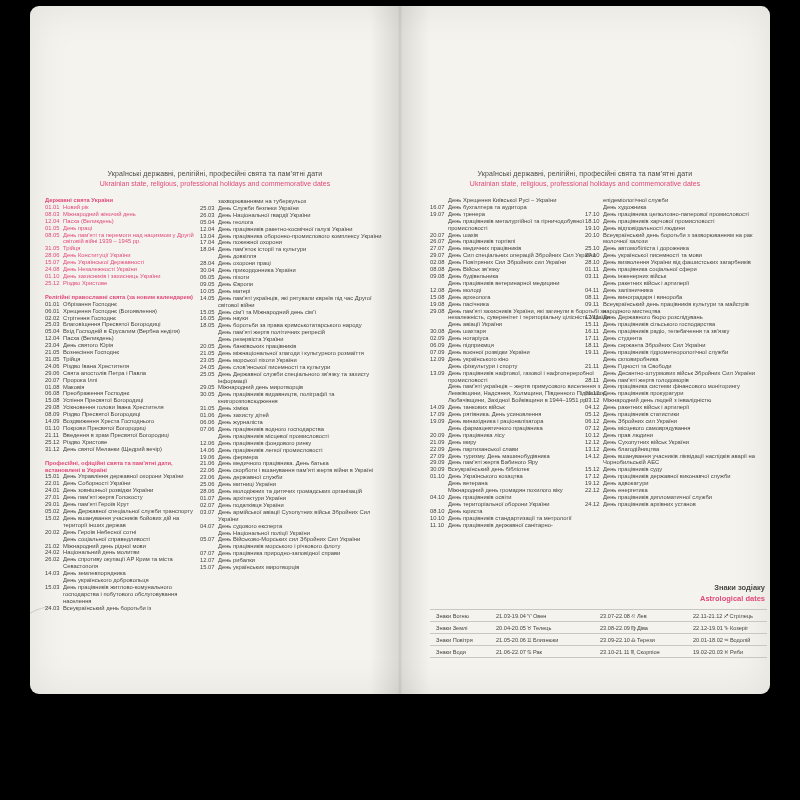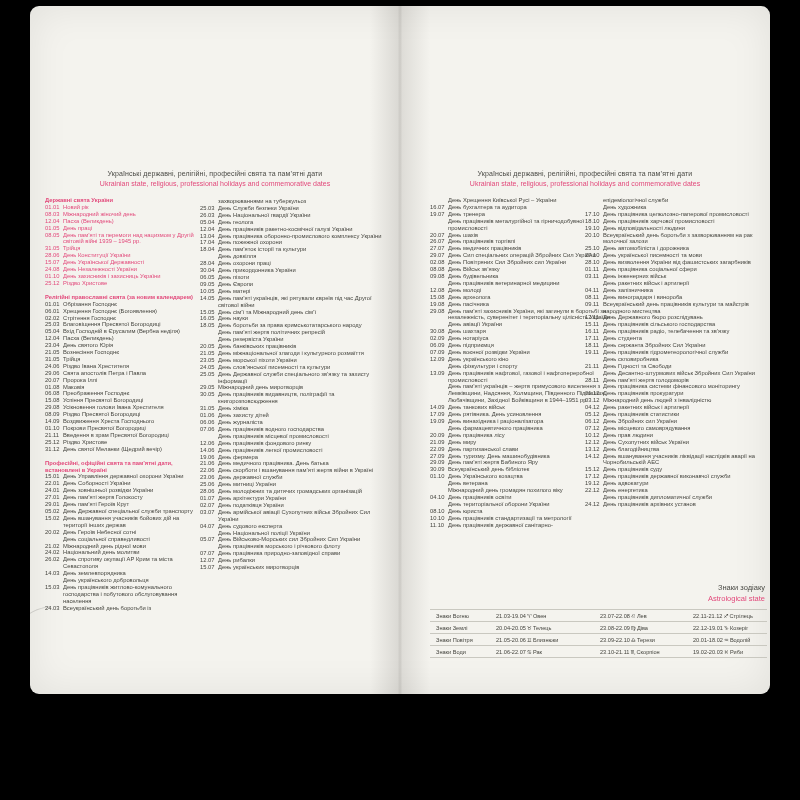--- a/index.html
+++ b/index.html
@@ -12,21 +12,21 @@
   .page-head{position:absolute;width:340px;text-align:center;}
   .page-head .uk{font-size:7px;color:#4a4a45;letter-spacing:.1px;}
   .page-head .en{font-size:7px;margin-top:3px;}
   .col{position:absolute;font-size:5.8px;line-height:6.9px;color:#45453f;}
   .sec-title{margin-top:7px;font-weight:bold;}
   .col > .sec-title:first-child{margin-top:0;}
   .entry{position:relative;padding-left:18px;}
   .entry .date{position:absolute;left:0;top:0;}
   .curl{position:absolute;border:1px solid rgba(0,0,0,.14);border-radius:50%;
     border-top-color:transparent;border-right-color:transparent;border-bottom-color:transparent;pointer-events:none;}
-  .zod-head{position:absolute;text-align:right;}
+  .zod-head{position:absolute;text-align:right;font-weight:bold;}
   .zod-head .zuk{font-size:7.5px;color:#4a4a45;}
   .zod-head .zen{font-size:7.5px;margin-top:2px;}
   .zodiac{position:absolute;font-size:5.6px;color:#45453f;border-bottom:1px solid #c9c8c0;}
   .z-row{display:grid;grid-template-columns:60px 104px 93px 78px;border-top:1px solid #c9c8c0;
     padding:2.5px 0 2.5px 6px;line-height:6px;}
   .z-sym{display:inline-block;margin:0 1px;}
 </style>
 </head>
 <body>
 
@@ -236,21 +236,21 @@
           <div class="entry" style="color: rgb(69, 69, 63);"><span class="date">15.12</span><span>День працівників суду</span></div>
           <div class="entry" style="color: rgb(69, 69, 63);"><span class="date">17.12</span><span>День працівників державної виконавчої служби</span></div>
           <div class="entry" style="color: rgb(69, 69, 63);"><span class="date">19.12</span><span>День адвокатури</span></div>
           <div class="entry" style="color: rgb(69, 69, 63);"><span class="date">22.12</span><span>День енергетика</span></div>
           <div class="entry" style="color: rgb(69, 69, 63);"><span class="date"></span><span>День працівників дипломатичної служби</span></div>
           <div class="entry" style="color: rgb(69, 69, 63);"><span class="date">24.12</span><span>День працівників архівних установ</span></div>
         </div>
 
       <div class="zod-head" style="left:535px;top:577px;width:200px;">
         <div class="zuk">Знаки зодіаку</div>
-        <div class="zen accent-text" style="color: rgb(226, 73, 123);">Astrological state</div>
+        <div class="zen accent-text" style="color: rgb(226, 73, 123);">Astrological dates</div>
       </div>
       <div class="zodiac" style="left:400px;top:603px;width:337px;">
           <div class="z-row">
             <span>Знаки Вогню</span>
             <span><span>21.03-19.04</span><span class="z-sym"> ♈ </span><span>Овен</span></span>
             <span><span>23.07-22.08</span><span class="z-sym"> ♌ </span><span>Лев</span></span>
             <span><span>22.11-21.12</span><span class="z-sym"> ♐ </span><span>Стрілець</span></span>
           </div>
           <div class="z-row">
             <span>Знаки Землі</span>

